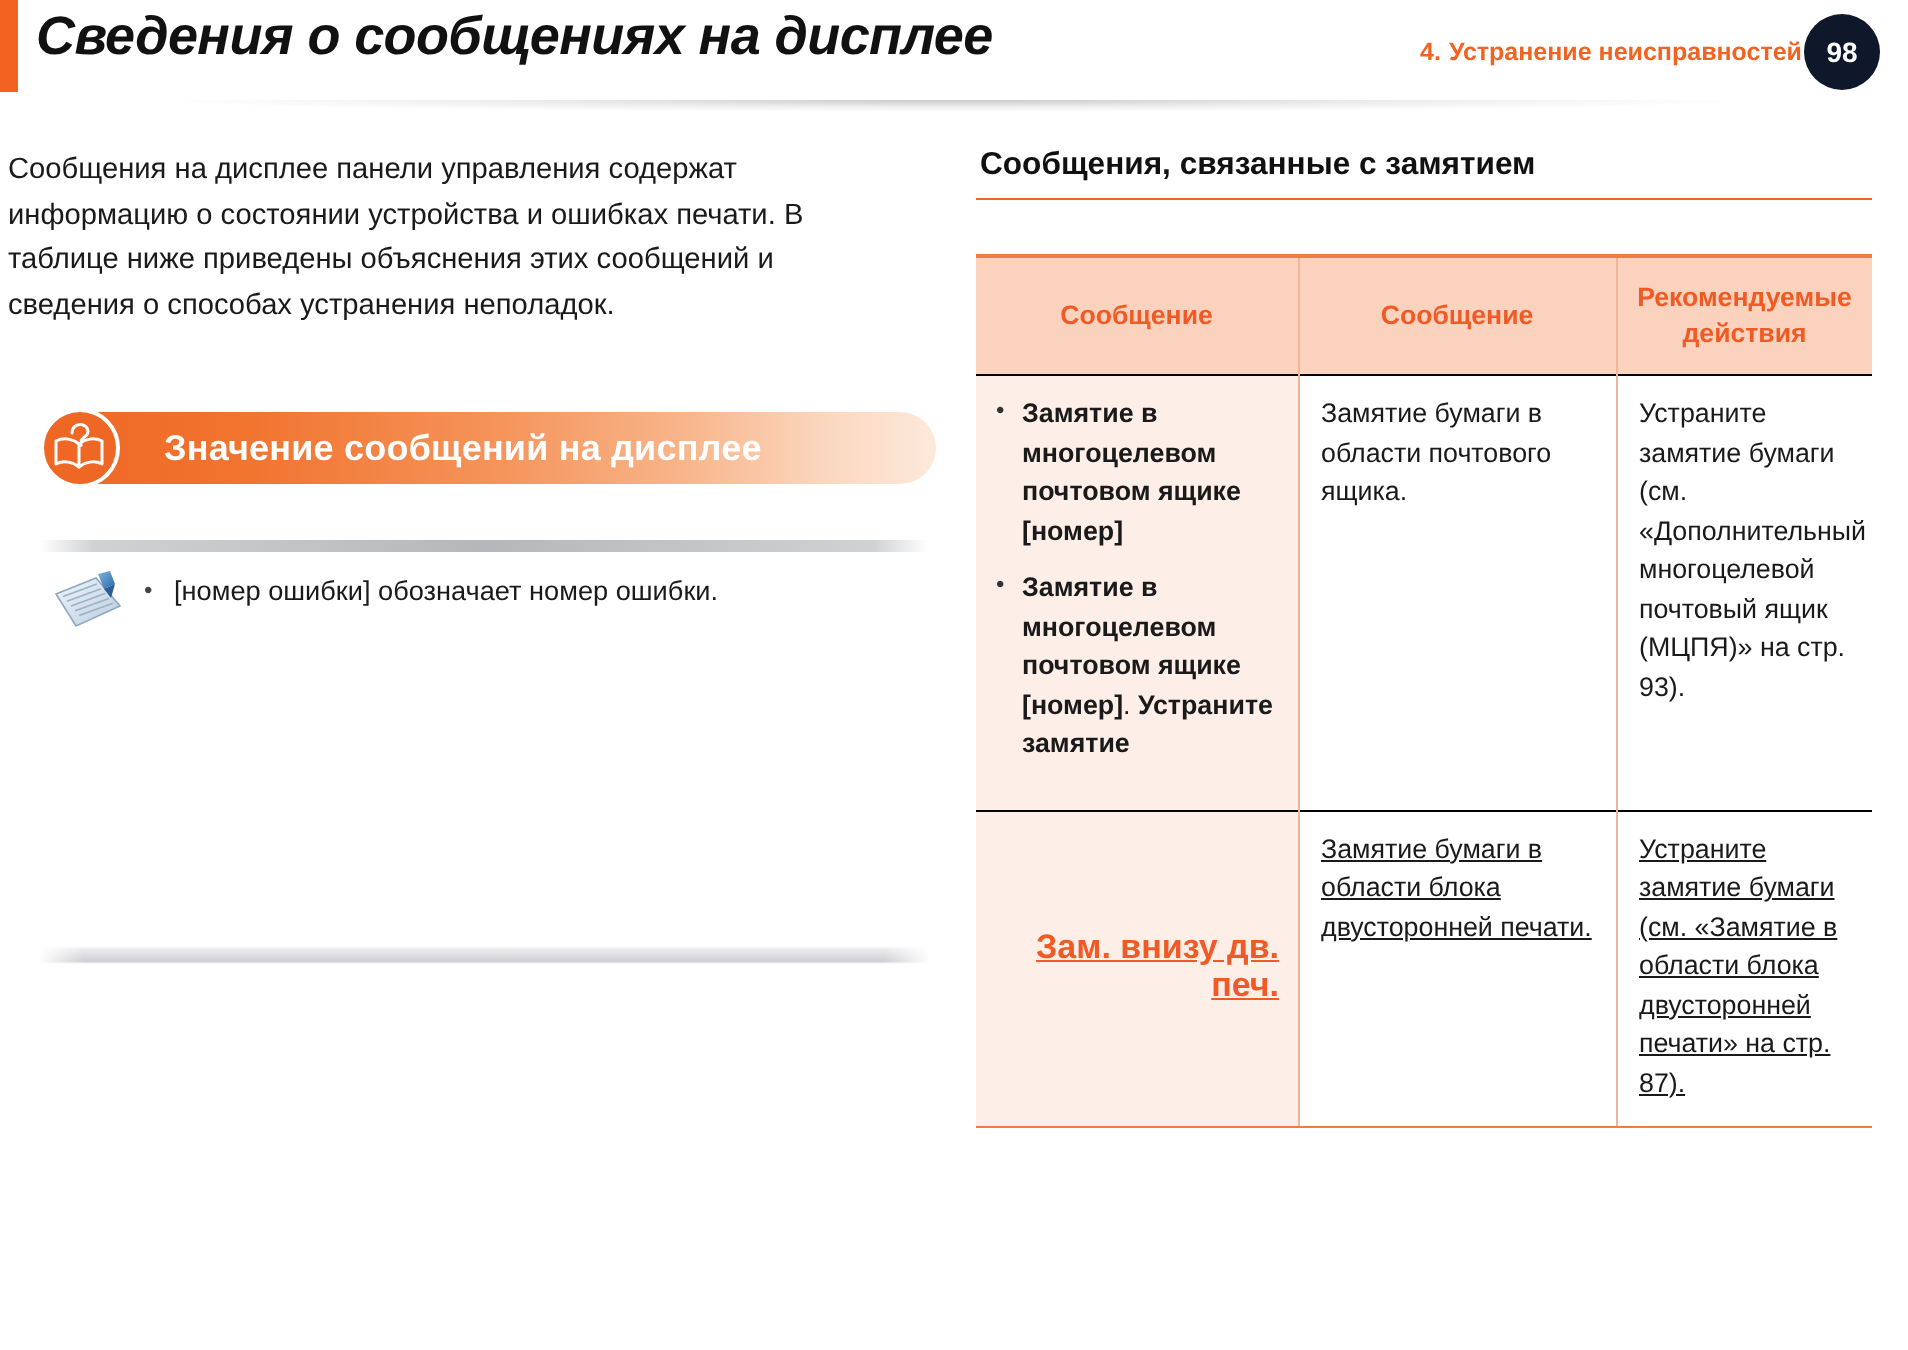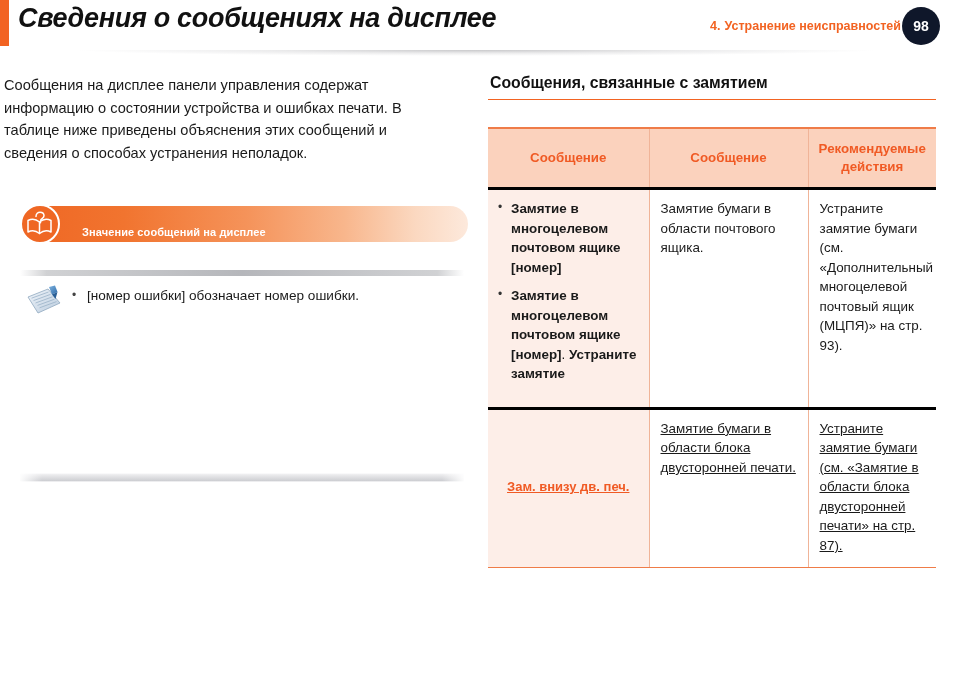--- a/index.html
+++ b/index.html
@@ -133,22 +133,22 @@
                 #f1742f 22%,
                 #f5935a 50%,
                 #f8b68c 72%,
                 #fbd8c0 88%,
                 #fde9dc 100%);
   }
 
   .banner-title {
     position: absolute;
     left: 78px;
-    top: 20px;
-    font-size: 11px;
+    top: 8px;
+    font-size: 18px;
     font-weight: bold;
     color: #ffffff;
     letter-spacing: 0.1px;
   }
 
   .book-icon {
     position: absolute;
     left: 16px;
     top: -2px;
     width: 40px;
@@ -272,38 +272,38 @@
   }
   .msg-table thead th:first-child { border-left: none; }
 
   .msg-table tbody td {
     background: #ffffff;
     font-size: 13.4px;
     line-height: 19.5px;
     color: #1a1a1a;
     vertical-align: top;
     padding: 9px 9px 12px 11px;
-    border-top: 3px solid #000000;
+    border-top: 1px solid #000000;
     border-left: 1px solid #f0b498;
   }
   .msg-table tbody td:first-child { border-left: none; }
 
   .msg-table tbody tr:last-child td { border-bottom: 1.6px solid #ef7c48; text-decoration: underline; }
 
   .msg-table tbody td.code-cell {
     background: #fdeee8;
     font-weight: bold;
     padding-left: 9px;
   }
 
   .msg-table tbody td.code-cell.centered {
     vertical-align: middle;
-    text-align: center;
+    text-align: right;
     color: #f05a24;
-    font-size: 13px;
+    font-size: 17px;
   }
 
   .code-list { list-style: none; }
 
   .code-list li {
     position: relative;
     padding-left: 14px;
     margin-bottom: 9px;
     font-weight: bold;
     line-height: 19.5px;

